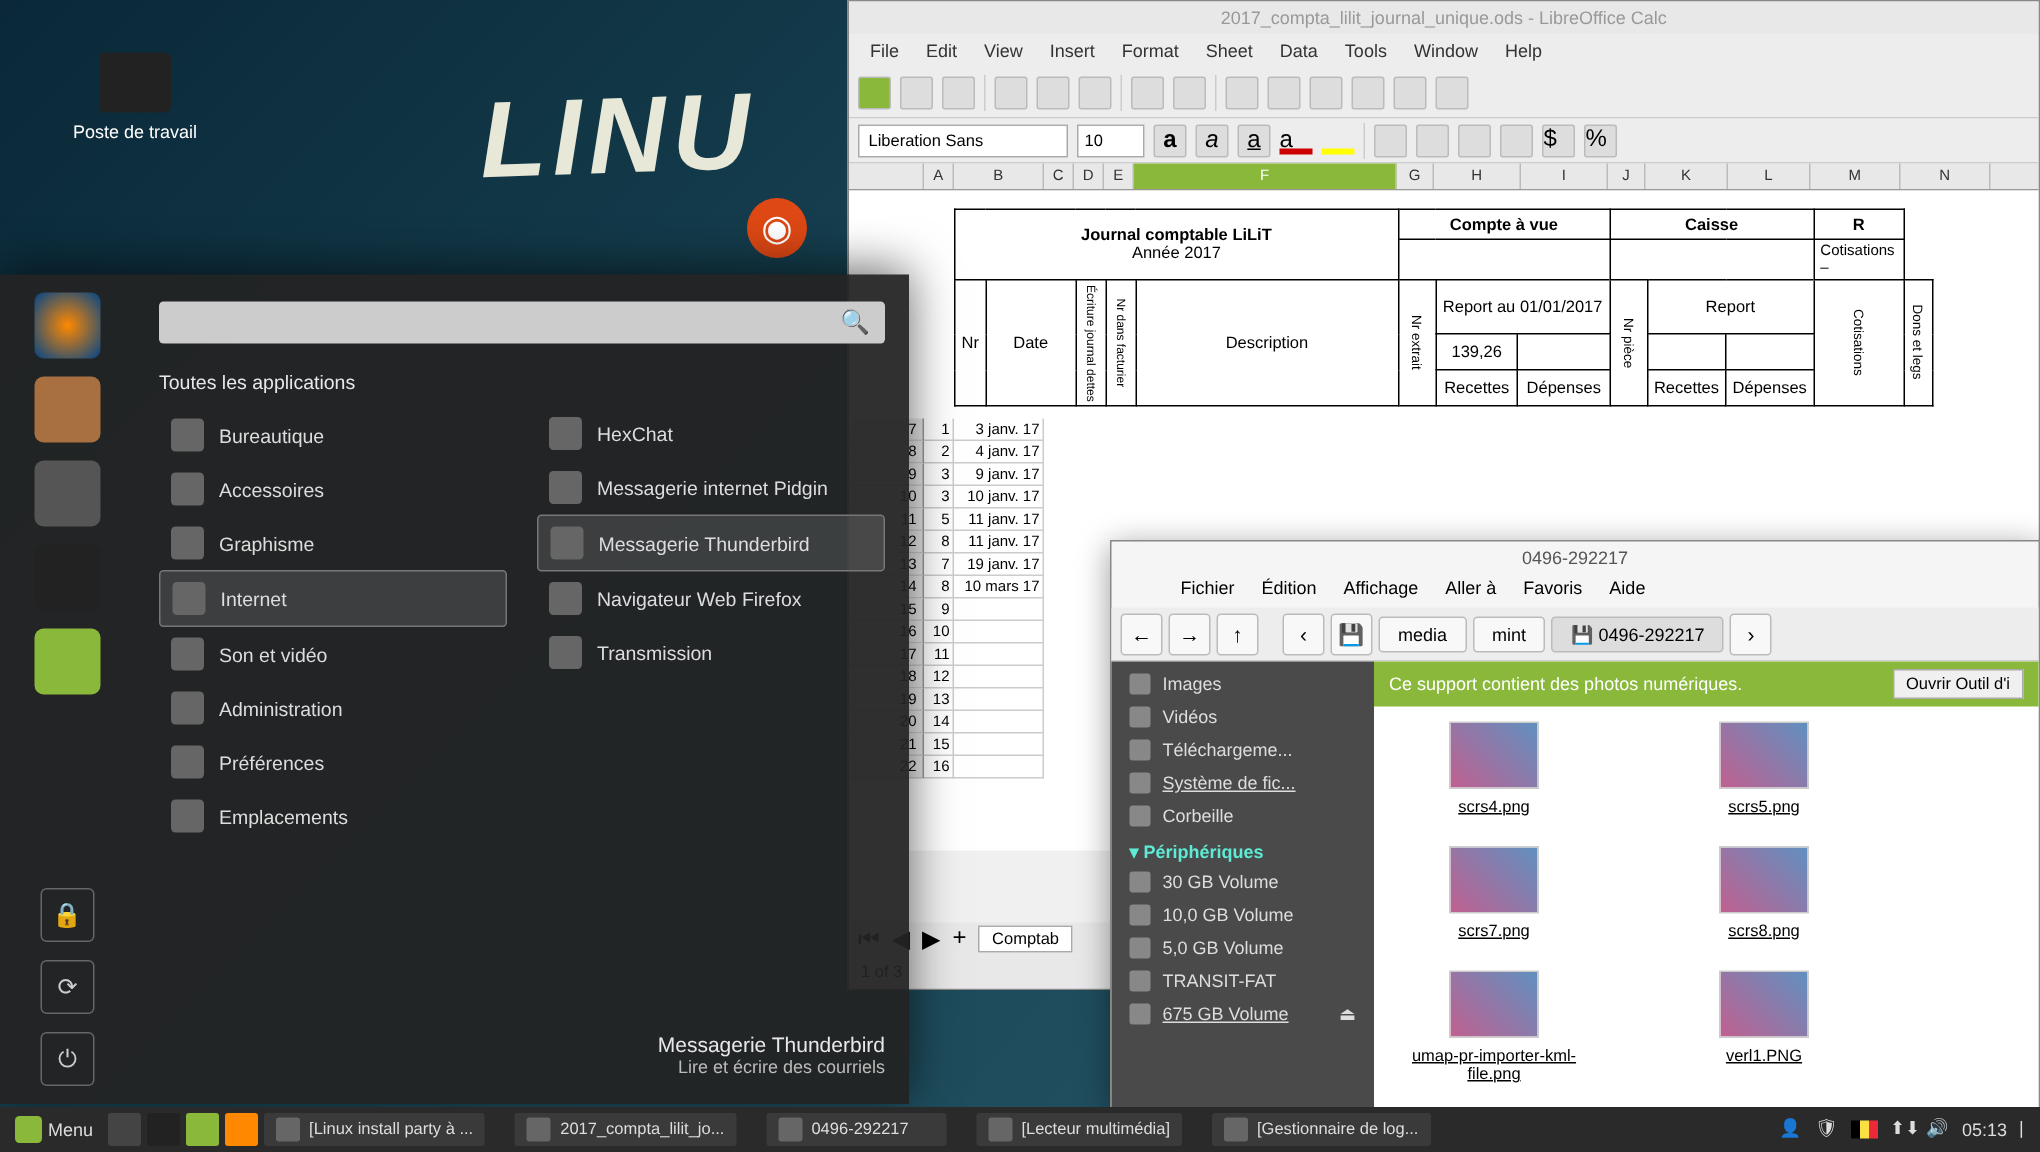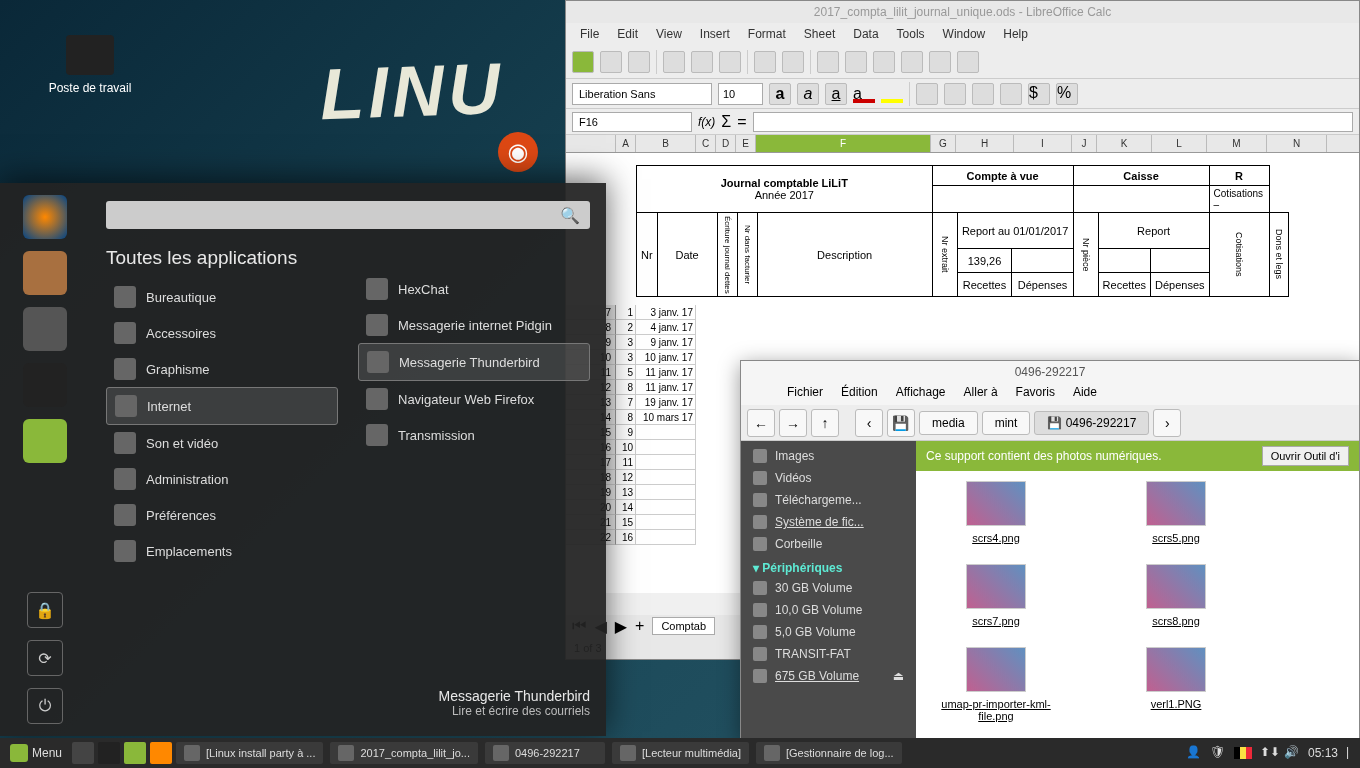--- a/index.html
+++ b/index.html
@@ -79,21 +79,21 @@
 .menu .fav .favic{width:44px;height:44px;background:#555;border-radius:6px;}
 .menu .fav .favic.ff{background:radial-gradient(#f80,#048);}
 .menu .fav .favic.grn{background:#8ab83a;}
 .menu .fav .sep{flex:1;}
 .menu .fav .sysic{width:36px;height:36px;border:1px solid #666;border-radius:4px;display:flex;align-items:center;justify-content:center;color:#ccc;}
 .menu .main{flex:1;padding:18px 16px;display:flex;flex-direction:column;}
 .menu .search{height:28px;background:#ccc;border-radius:3px;margin-bottom:18px;display:flex;align-items:center;padding:0 10px;}
 .menu .search .sic{margin-left:auto;color:#777;}
 .menu .cols{display:flex;flex:1;gap:20px;}
 .menu .col{flex:1;}
-.menu .hdr{color:#e8e8e8;font-size:19px;margin-bottom:10px;}
+.menu .hdr{color:#e8e8e8;font-size:13px;margin-bottom:10px;}
 .menu .mitem{display:flex;align-items:center;gap:10px;padding:7px 8px;color:#ddd;font-size:13px;border-radius:3px;}
 .menu .mitem.sel{background:rgba(255,255,255,0.12);border:1px solid #777;}
 .menu .mitem .mic{width:22px;height:22px;background:#666;border-radius:3px;}
 .menu .footer{text-align:right;color:#e8e8e8;font-size:14px;}
 .menu .footer .sub{font-size:12px;color:#bbb;}
 
 
 .taskbar{position:absolute;bottom:0;left:0;right:0;height:30px;background:#2a2a2a;display:flex;align-items:center;padding:0 4px;gap:4px;color:#ddd;font-size:12px;}
 .taskbar .start{display:flex;align-items:center;gap:4px;padding:2px 6px;}
 .taskbar .start .logo{width:18px;height:18px;background:#8ab83a;border-radius:3px;}
@@ -160,27 +160,20 @@
     <div class="tb-ic" style="text-decoration:underline;text-align:center;line-height:20px;">a</div>
     <div class="fcolor">a</div>
     <div class="hcolor"></div>
     <div class="tb-sep"></div>
     <div class="tb-ic"></div>
     <div class="tb-ic"></div>
     <div class="tb-ic"></div>
     <div class="tb-ic"></div>
     <div class="tb-ic">$</div>
     <div class="tb-ic">%</div>
-  </div>
-  <div class="cellrow">
-    <input class="cellref" value="F16" style="">
-    <span class="fx">f(x)</span>
-    <span>Σ</span>
-    <span>=</span>
-    <div class="formula"></div>
   </div>
   <div class="sheethd">
     <div class="ch rh"></div>
     <div class="ch cA">A</div>
     <div class="ch cB">B</div>
     <div class="ch cC">C</div>
     <div class="ch cD">D</div>
     <div class="ch cE">E</div>
     <div class="ch cF">F</div>
     <div class="ch cG">G</div>
@@ -524,21 +517,21 @@
 
 <div class="taskbar">
   <div class="start">
     <div class="logo"></div>
     <span>Menu</span>
   </div>
   <div class="ql"></div>
   <div class="ql" style="background:#222;"></div>
   <div class="ql" style="background:#8ab83a;"></div>
   <div class="ql" style="background:#f80;"></div>
-  <div id="tasks" style="display:flex;gap:7px;">
+  <div id="tasks" style="display:flex;gap:20px;">
       <div class="task">
         <div class="tic"></div>
         <div class="tlbl">[Linux install party à ...</div>
       </div>
       <div class="task">
         <div class="tic"></div>
         <div class="tlbl">2017_compta_lilit_jo...</div>
       </div>
       <div class="task">
         <div class="tic"></div>

